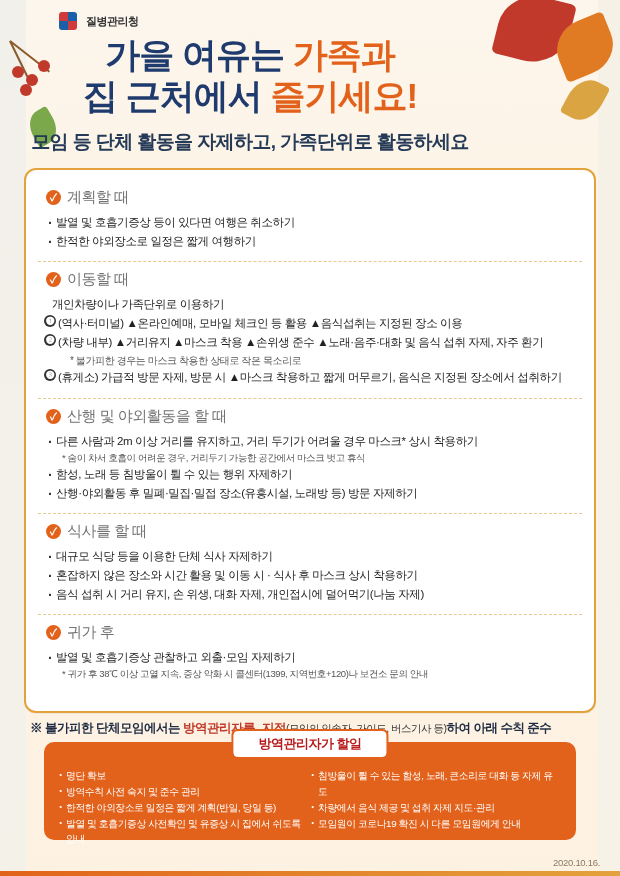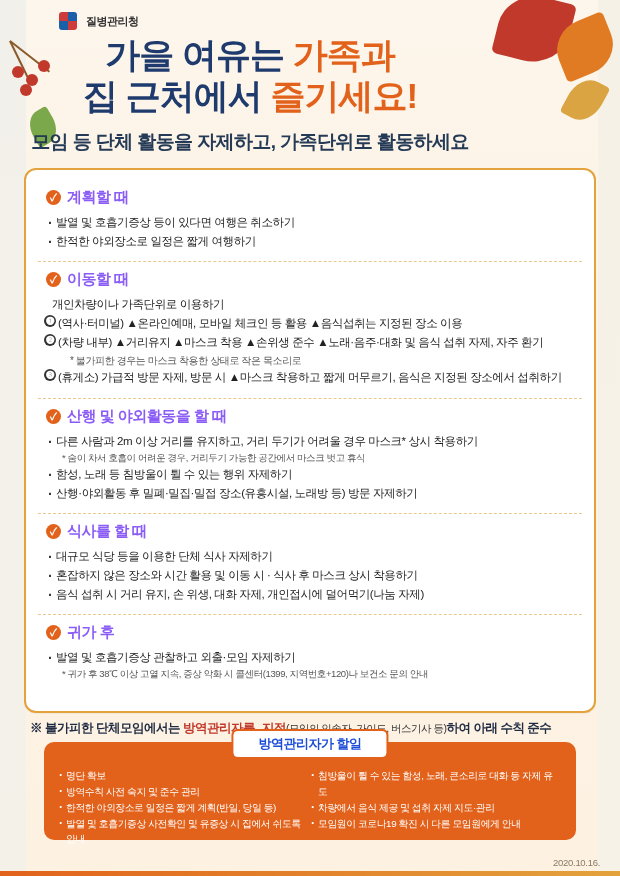--- a/index.html
+++ b/index.html
@@ -55,21 +55,21 @@
     background:#ffffff;border:2px solid #e3a23c;border-radius:12px;
     box-shadow:0 1px 0 rgba(0,0,0,0.04);
     padding:10px 0 0 0;box-sizing:border-box;
   }
   .section{padding:8px 16px 6px 18px;position:relative;}
   .sec-head{display:flex;align-items:center;gap:6px;margin:0 0 6px 2px;}
   .check{
     width:15px;height:15px;border-radius:50%;background:#e2621b;color:#fff;
     font-size:10px;line-height:15px;text-align:center;font-weight:bold;flex:none;
   }
-  .sec-title{font-size:15px;font-weight:bold;color:#8b5cf6;letter-spacing:-0.5px;}
+  .sec-title{font-size:15px;font-weight:normal;color:#737373;letter-spacing:-0.5px;}
   .bullet{font-size:11.5px;color:#222;letter-spacing:-0.4px;line-height:1.65;padding-left:12px;position:relative;}
   .bullet:before{content:"·";position:absolute;left:4px;top:-1px;font-weight:bold;font-size:14px;color:#333;}
   .plain{font-size:11.5px;color:#222;letter-spacing:-0.4px;line-height:1.65;padding-left:8px;}
   .numline{font-size:11.5px;color:#222;letter-spacing:-0.4px;line-height:1.7;padding-left:14px;position:relative;}
   .numline .num{position:absolute;left:0;top:1px;width:12px;height:12px;border-radius:50%;background:#333;color:#fff;font-size:8.5px;line-height:12px;text-align:center;font-weight:bold;}
   .note{font-size:10px;color:#555;letter-spacing:-0.4px;line-height:1.5;padding-left:26px;}
   .note2{font-size:9.5px;color:#555;letter-spacing:-0.4px;line-height:1.5;padding-left:18px;}
   .divider{height:0;border-top:1px dashed #e8c98d;margin:4px 12px 0 12px;}
 
   
@@ -81,21 +81,21 @@
   .designate .small{font-weight:normal;font-size:10.5px;color:#333;}
 
   
   .obox{
     position:absolute;left:44px;top:742px;width:532px;height:98px;
     background:#e2621b;border-radius:10px;
   }
   .obox-title{
     position:absolute;left:50%;transform:translateX(-50%);top:-11px;
     background:#fff;border:1.5px solid #fff;border-radius:4px;
-    padding:3px 24px;font-size:13px;font-weight:bold;color:#1d4ed8;letter-spacing:-0.5px;
+    padding:3px 24px;font-size:13px;font-weight:bold;color:#b91c1c;letter-spacing:-0.5px;
     box-shadow:0 0 0 2px #e2621b;
   }
   .obox-cols{position:absolute;left:0;top:26px;width:100%;display:flex;box-sizing:border-box;padding:0 14px;}
   .ocol{width:50%;box-sizing:border-box;padding-right:6px;}
   .oitem{font-size:9.8px;color:#fff;letter-spacing:-0.4px;line-height:1.62;padding-left:8px;position:relative;}
   .oitem:before{content:"·";position:absolute;left:1px;top:-2px;font-size:12px;font-weight:bold;}
 
   .date{position:absolute;right:20px;bottom:8px;font-size:9.5px;color:#8a7a63;letter-spacing:-0.3px;}
   .bottom-strip{position:absolute;left:0;bottom:0;width:620px;height:5px;background:linear-gradient(90deg,#e2621b,#e3a23c);}
 </style>

